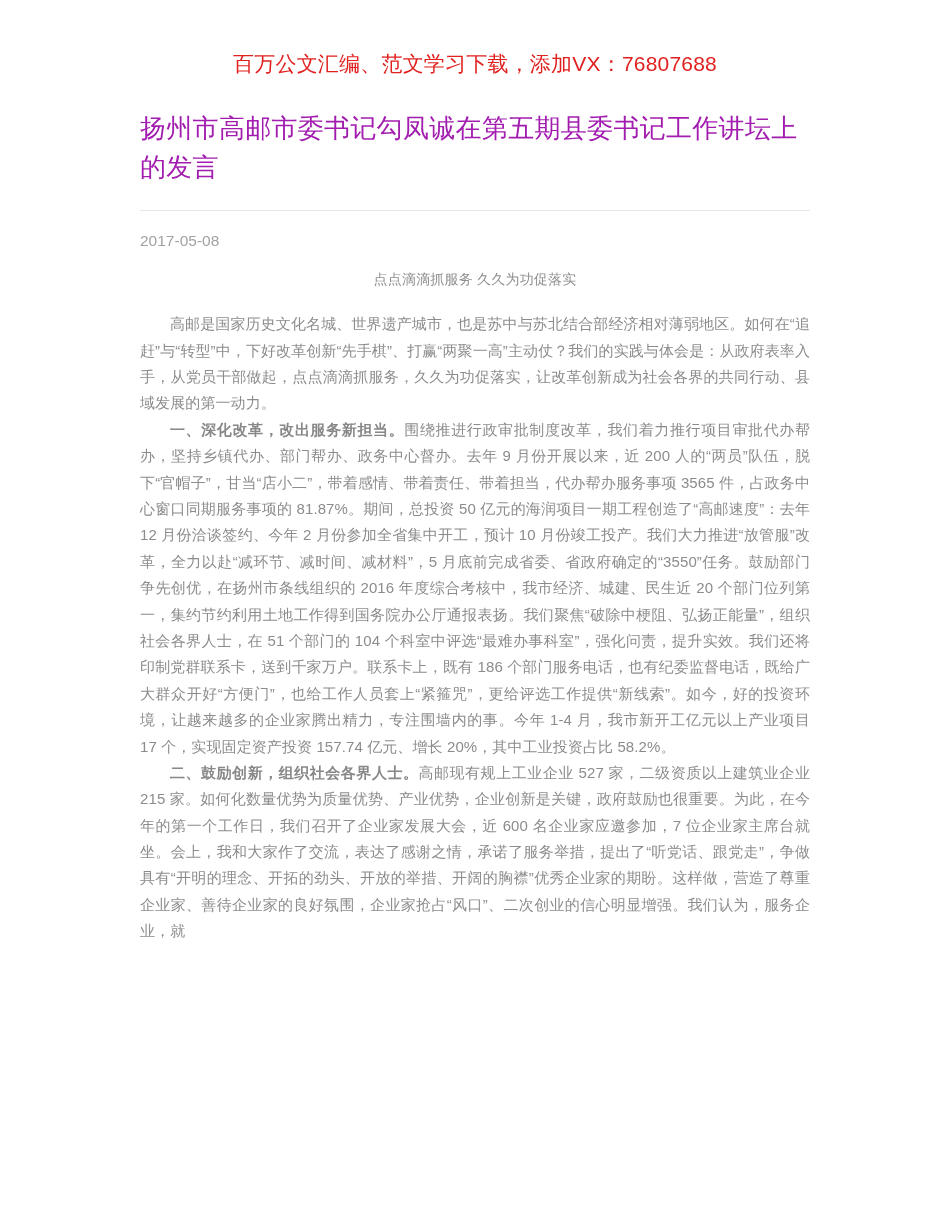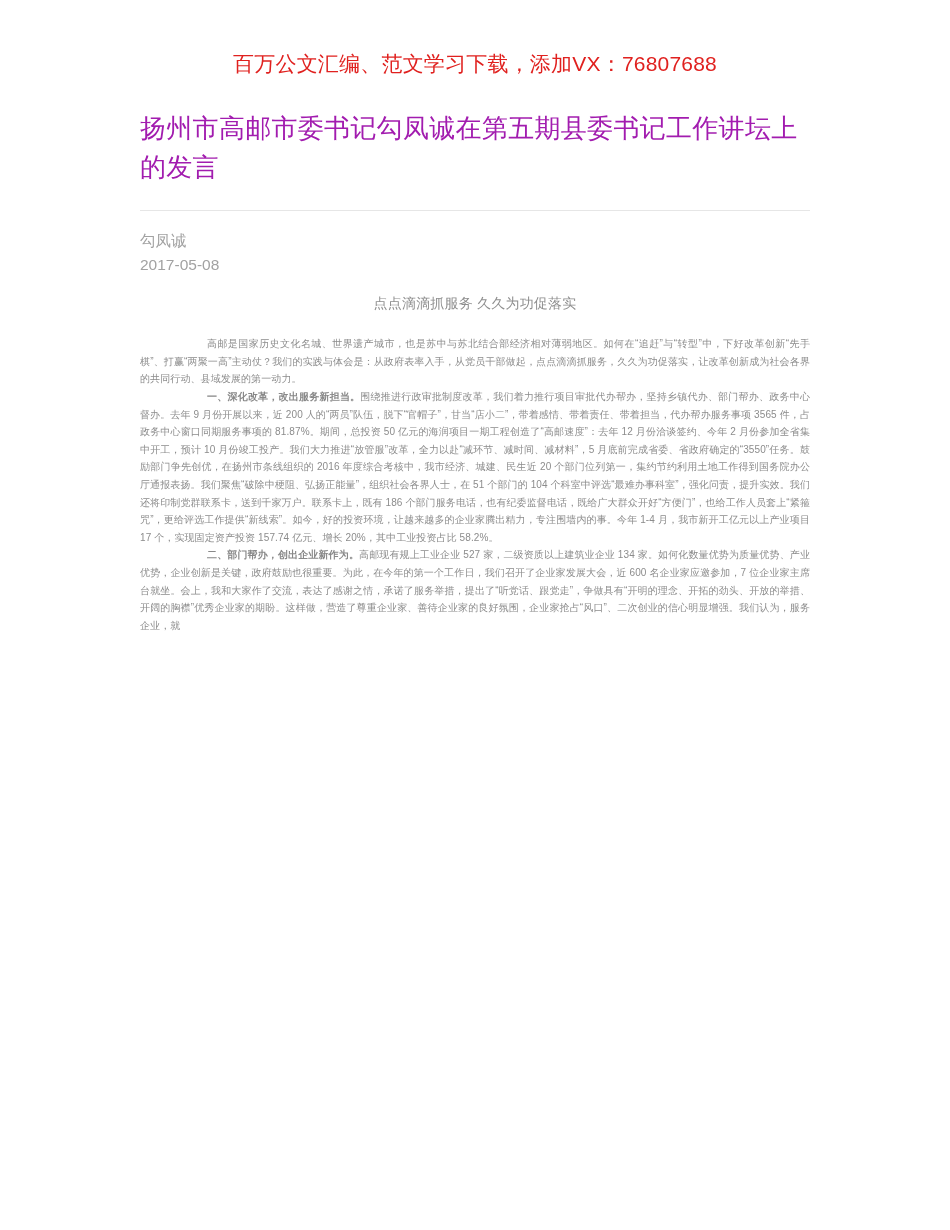--- a/index.html
+++ b/index.html
@@ -72,65 +72,63 @@
     margin-top: 18px;
     letter-spacing: 0.2px;
   }
 
   .body-text {
     margin-top: 22px;
   }
 
   .para {
     color: #8c8c8c;
-    font-size: 10px;
+    font-size: 15px;
     line-height: 1.76;
     text-align: justify;
     text-justify: inter-ideograph;
     text-indent: 2em;
     margin: 0;
     letter-spacing: 0.1px;
   }
   .para + .para { margin-top: 0; }
 
   .lead {
     font-weight: bold;
     color: #888888;
-    margin-left: 47px;
   }
 </style>
 </head>
 <body>
 
 <div class="page">
 
   <div class="promo">百万公文汇编、范文学习下载，添加VX：76807688</div>
 
   <div class="content">
 
     <h1 class="doc-title">扬州市高邮市委书记勾凤诚在第五期县委书记工作讲坛上的发言</h1>
 
     <hr class="divider">
 
     <div class="meta">
-      <span class="meta-line">勾凤诚</span>
       <span class="meta-line">2017-05-08</span>
     </div>
 
     <div class="subtitle">点点滴滴抓服务 久久为功促落实</div>
 
     <div class="body-text">
 
       <p class="para">
         <span class="lead"></span><span>高邮是国家历史文化名城、世界遗产城市，也是苏中与苏北结合部经济相对薄弱地区。如何在“追赶”与“转型”中，下好改革创新“先手棋”、打赢“两聚一高”主动仗？我们的实践与体会是：从政府表率入手，从党员干部做起，点点滴滴抓服务，久久为功促落实，让改革创新成为社会各界的共同行动、县域发展的第一动力。</span>
       </p>
 
       <p class="para">
         <span class="lead">一、深化改革，改出服务新担当。</span><span>围绕推进行政审批制度改革，我们着力推行项目审批代办帮办，坚持乡镇代办、部门帮办、政务中心督办。去年 9 月份开展以来，近 200 人的“两员”队伍，脱下“官帽子”，甘当“店小二”，带着感情、带着责任、带着担当，代办帮办服务事项 3565 件，占政务中心窗口同期服务事项的 81.87%。期间，总投资 50 亿元的海润项目一期工程创造了“高邮速度”：去年 12 月份洽谈签约、今年 2 月份参加全省集中开工，预计 10 月份竣工投产。我们大力推进“放管服”改革，全力以赴“减环节、减时间、减材料”，5 月底前完成省委、省政府确定的“3550”任务。鼓励部门争先创优，在扬州市条线组织的 2016 年度综合考核中，我市经济、城建、民生近 20 个部门位列第一，集约节约利用土地工作得到国务院办公厅通报表扬。我们聚焦“破除中梗阻、弘扬正能量”，组织社会各界人士，在 51 个部门的 104 个科室中评选“最难办事科室”，强化问责，提升实效。我们还将印制党群联系卡，送到千家万户。联系卡上，既有 186 个部门服务电话，也有纪委监督电话，既给广大群众开好“方便门”，也给工作人员套上“紧箍咒”，更给评选工作提供“新线索”。如今，好的投资环境，让越来越多的企业家腾出精力，专注围墙内的事。今年 1-4 月，我市新开工亿元以上产业项目 17 个，实现固定资产投资 157.74 亿元、增长 20%，其中工业投资占比 58.2%。</span>
       </p>
 
       <p class="para">
-        <span class="lead">二、部门帮办，创出企业新作为。</span><span>高邮现有规上工业企业 527 家，二级资质以上建筑业企业 134 家。如何化数量优势为质量优势、产业优势，企业创新是关键，政府鼓励也很重要。为此，在今年的第一个工作日，我们召开了企业家发展大会，近 600 名企业家应邀参加，7 位企业家主席台就坐。会上，我和大家作了交流，表达了感谢之情，承诺了服务举措，提出了“听党话、跟党走”，争做具有“开明的理念、开拓的劲头、开放的举措、开阔的胸襟”优秀企业家的期盼。这样做，营造了尊重企业家、善待企业家的良好氛围，企业家抢占“风口”、二次创业的信心明显增强。我们认为，服务企业，就</span>
+        <span class="lead">二、鼓励创新，组织社会各界人士。</span><span>高邮现有规上工业企业 527 家，二级资质以上建筑业企业 215 家。如何化数量优势为质量优势、产业优势，企业创新是关键，政府鼓励也很重要。为此，在今年的第一个工作日，我们召开了企业家发展大会，近 600 名企业家应邀参加，7 位企业家主席台就坐。会上，我和大家作了交流，表达了感谢之情，承诺了服务举措，提出了“听党话、跟党走”，争做具有“开明的理念、开拓的劲头、开放的举措、开阔的胸襟”优秀企业家的期盼。这样做，营造了尊重企业家、善待企业家的良好氛围，企业家抢占“风口”、二次创业的信心明显增强。我们认为，服务企业，就</span>
       </p>
 
     </div>
   </div>
 </div>
 
 </body></html>

